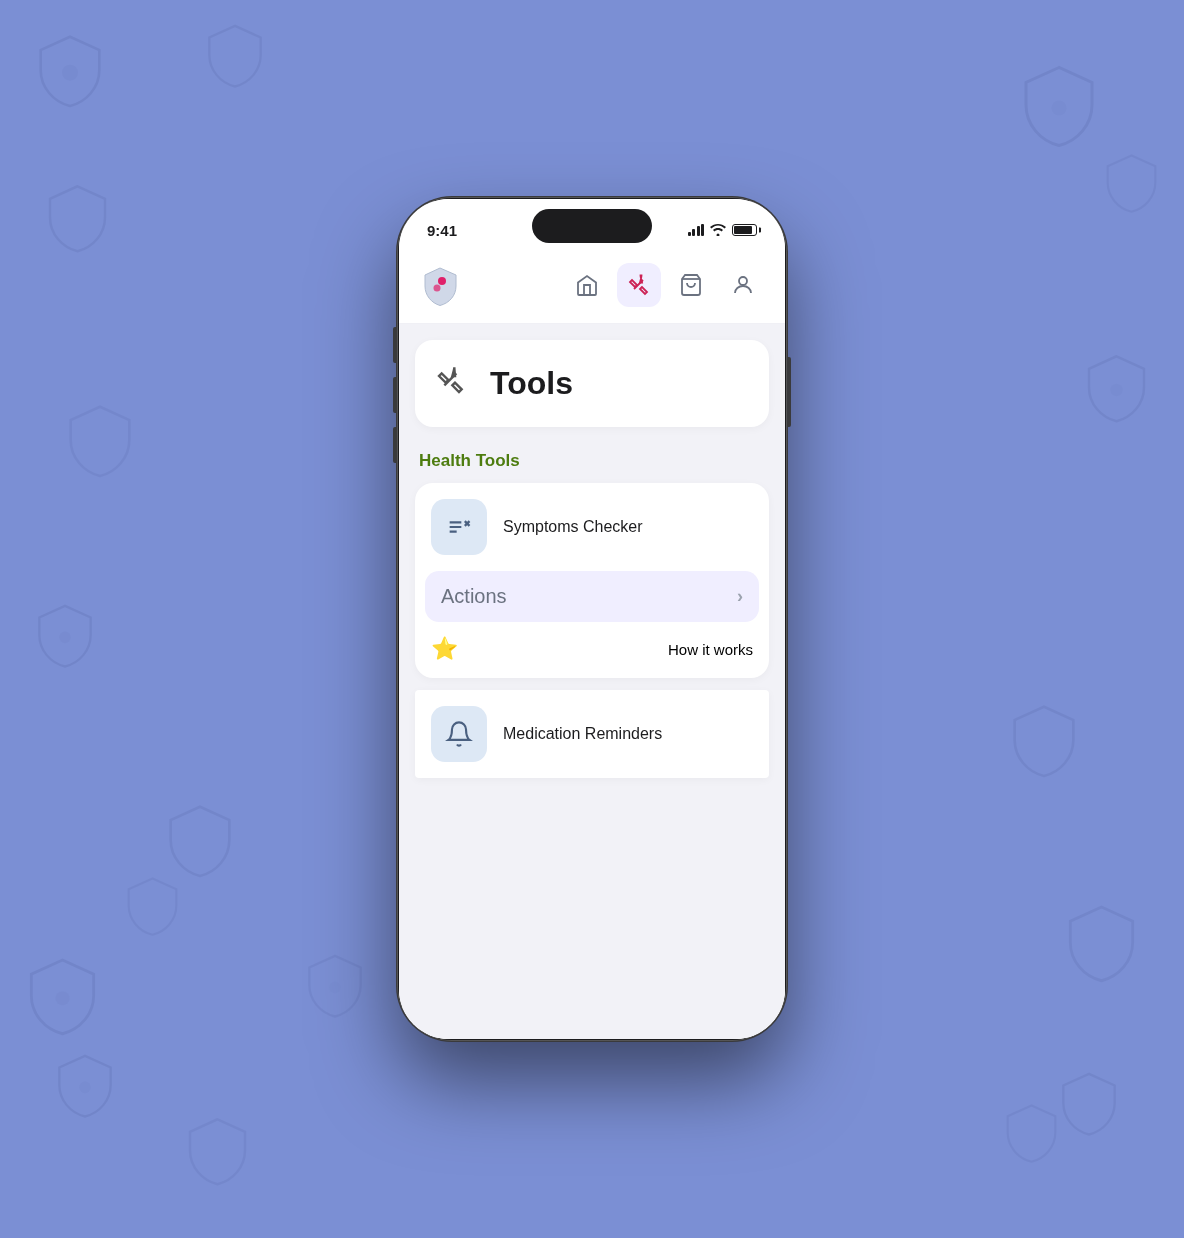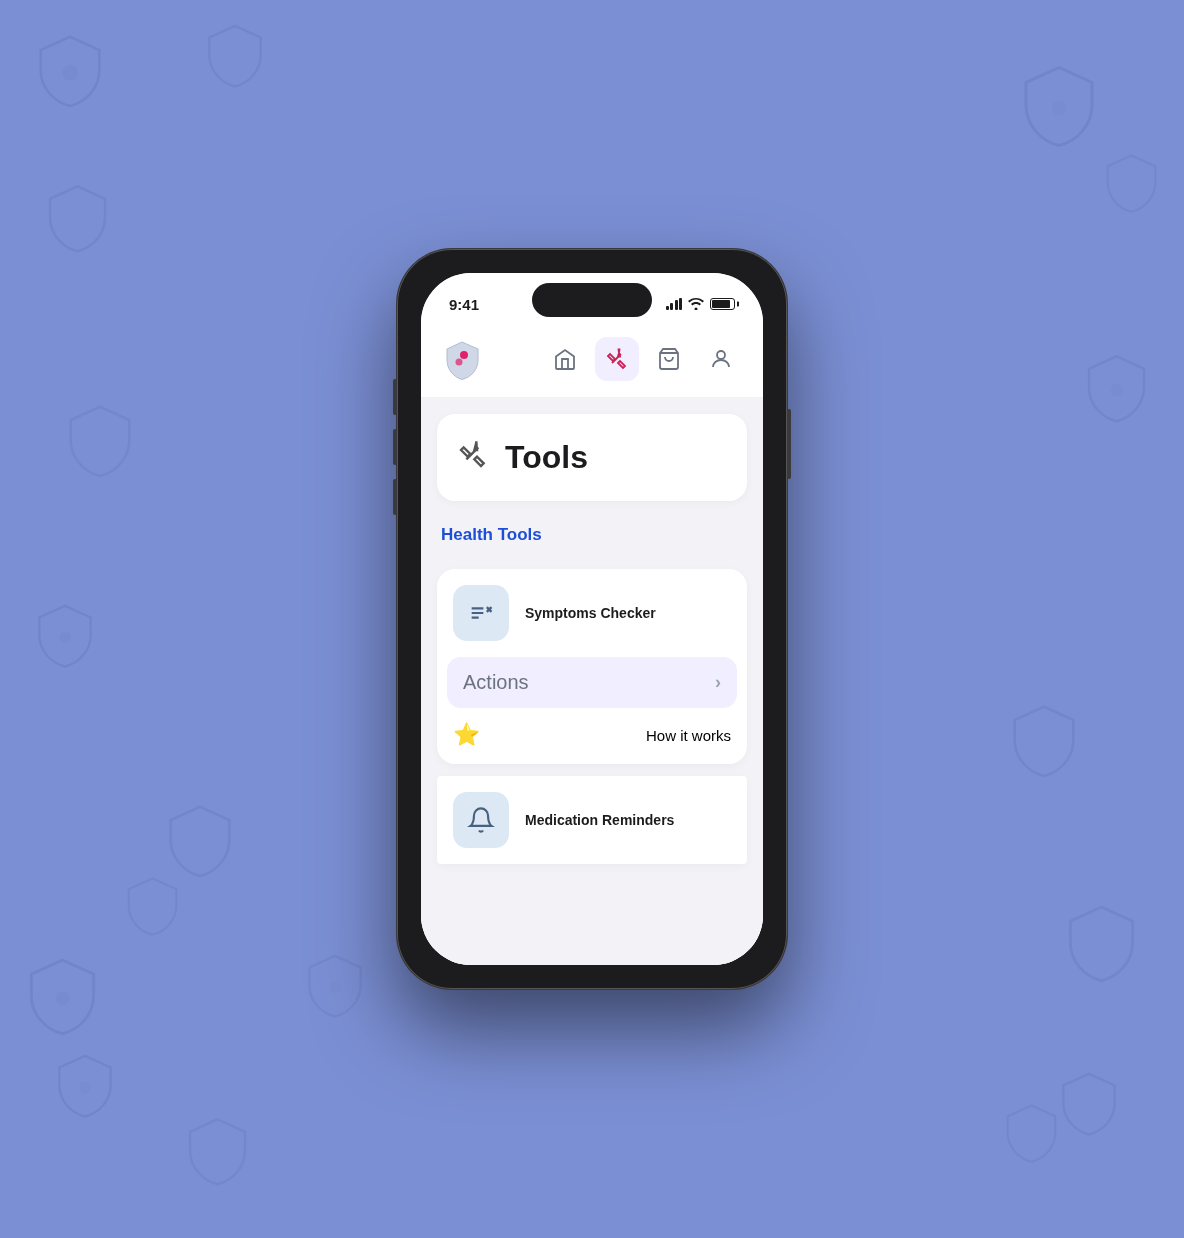--- a/index.html
+++ b/index.html
@@ -18,24 +18,24 @@
 
     .bg-pattern {
       position: absolute;
       inset: 0;
       overflow: hidden;
       pointer-events: none;
     }
 
     .phone-outer {
       width: 390px;
-      height: 740px;
+      height: 844px;
       background: #1c1c1e;
       border-radius: 55px;
-      padding: 24px;
+      padding: 2px;
       box-shadow: 
         0 0 0 1px #3a3a3c,
         0 40px 80px rgba(0,0,0,0.5),
         inset 0 0 0 1px #555;
       position: relative;
     }
 
     
     .phone-outer::before {
       content: '';
@@ -207,42 +207,42 @@
       overflow: hidden;
     }
 
     
     .tools-header-card {
       background: white;
       border-radius: 18px;
       padding: 24px 20px;
       display: flex;
       align-items: center;
-      gap: 16px;
+      gap: 23px;
       margin-bottom: 24px;
       box-shadow: 0 2px 8px rgba(0,0,0,0.04);
     }
 
     .tools-header-icon {
       font-size: 28px;
       color: #555;
     }
 
     .tools-header-title {
       font-size: 32px;
       font-weight: 700;
       color: #1c1c1e;
     }
 
     
     .section-label {
       font-size: 17px;
       font-weight: 600;
-      color: #1d4ed8;
-      margin-bottom: 24px;
+      color: #4d7c0f;
+      margin-bottom: 12px;
       padding-left: 4px;
     }
 
     
     .tool-card {
       background: white;
       border-radius: 18px;
       overflow: hidden;
       box-shadow: 0 2px 8px rgba(0,0,0,0.04);
     }
@@ -264,22 +264,22 @@
       justify-content: center;
       flex-shrink: 0;
     }
 
     .tool-icon-box svg {
       width: 28px;
       height: 28px;
     }
 
     .tool-name {
-      font-size: 14px;
-      font-weight: 700;
+      font-size: 16px;
+      font-weight: 400;
       color: #1c1c1e;
     }
 
     
     .actions-row {
       display: flex;
       align-items: center;
       justify-content: space-between;
       padding: 14px 16px;
       background: #f0eeff;

